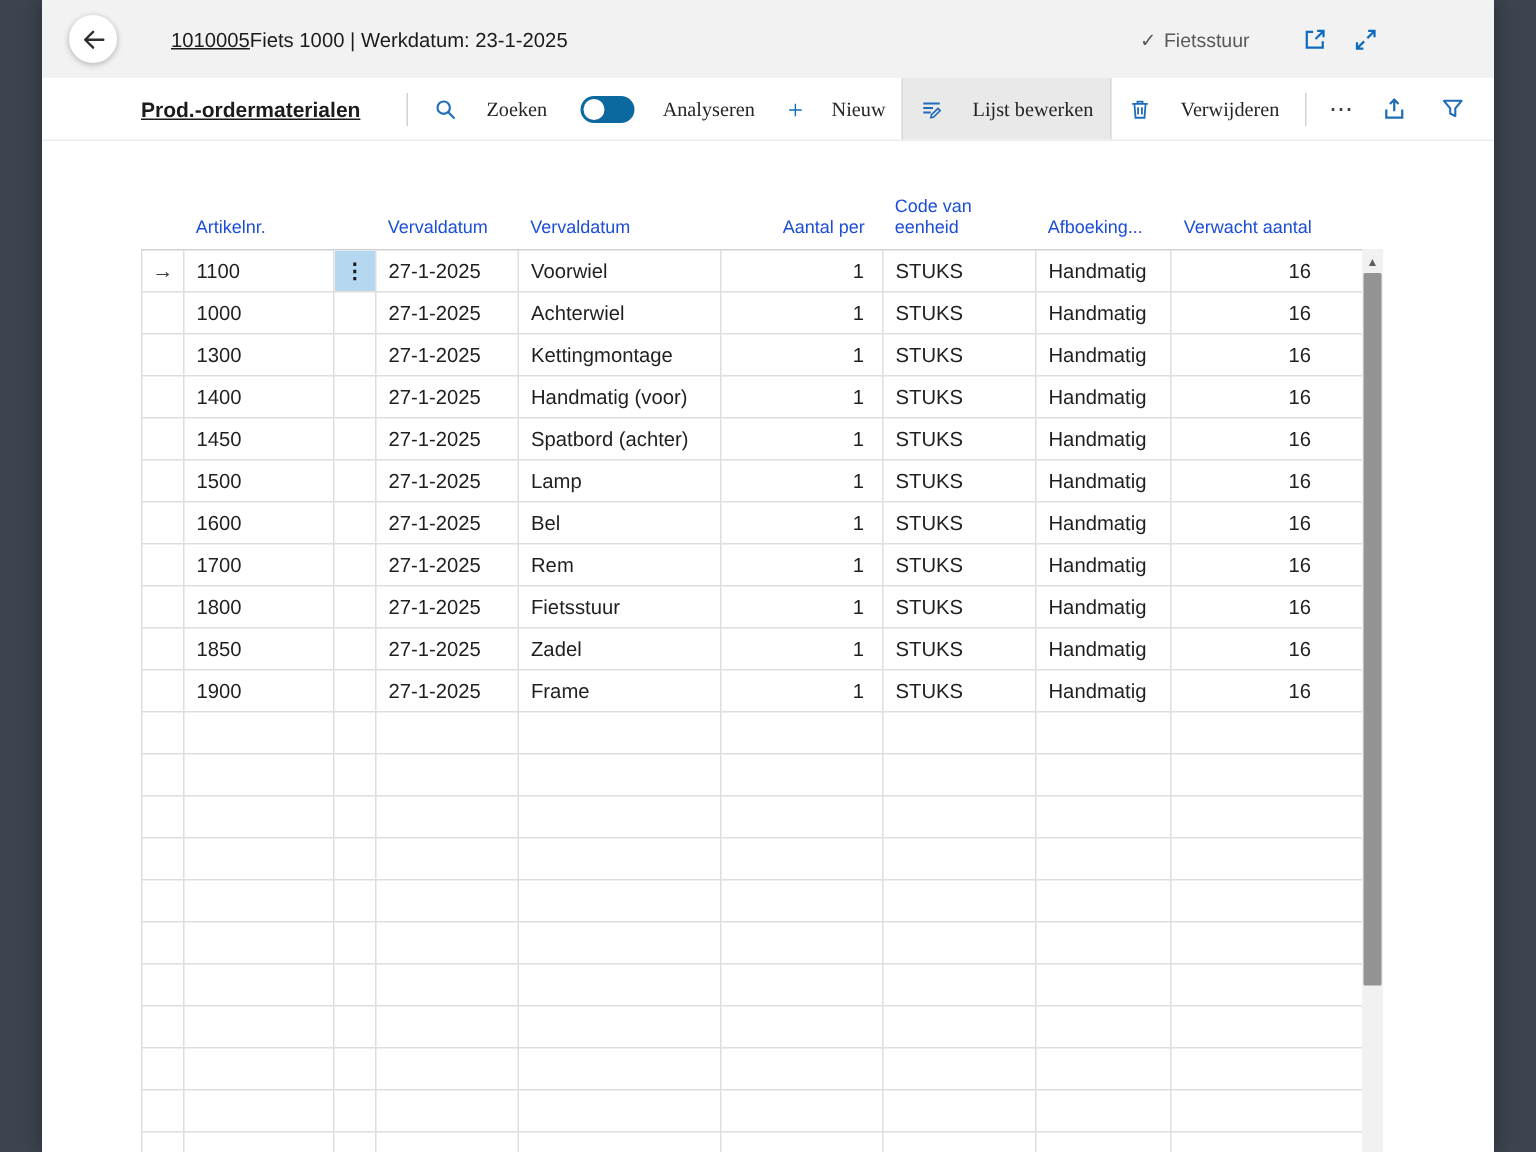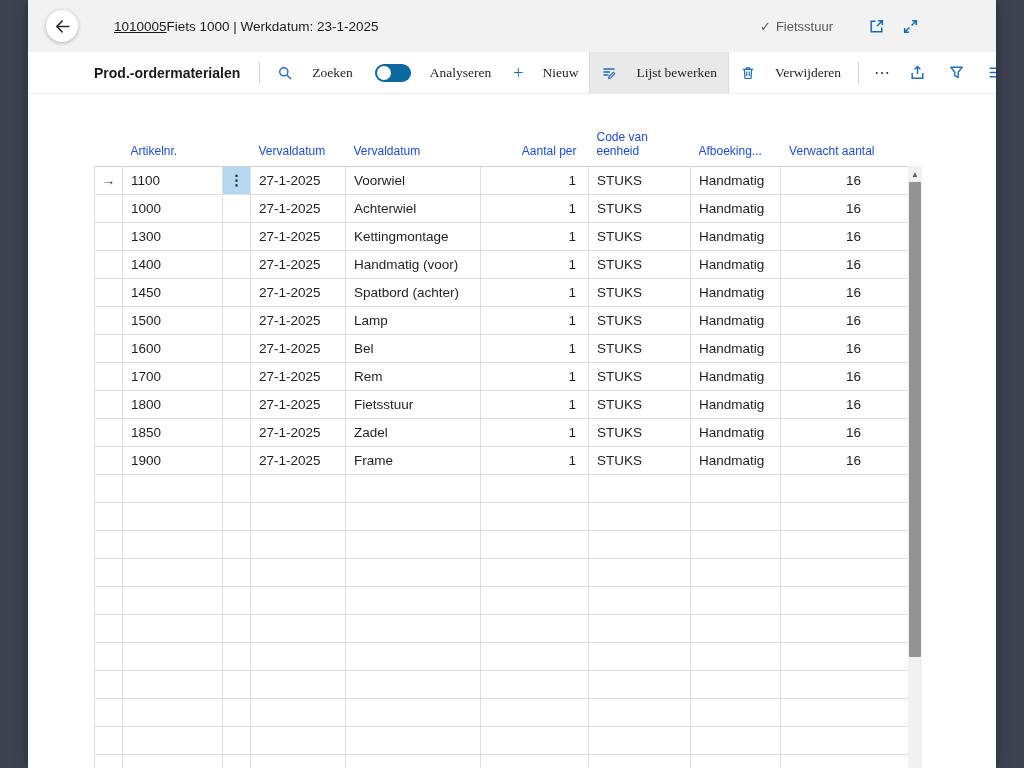--- a/index.html
+++ b/index.html
@@ -34,21 +34,21 @@
   .saved { color: #585858; font-size: 13px; display: flex; align-items: center; gap: 5px; white-space: nowrap; margin-right: 18px; }
   .icobtn { background: none; border: none; padding: 0; cursor: pointer; display: flex; align-items: center; }
 
   
   .toolbar {
     height: 42px; background: #ffffff;
     display: flex; align-items: center;
     padding: 0 76px 0 66px;
     border-bottom: 1px solid #ececec;
   }
-  .caption { font-weight: 700; font-size: 14px; color: #1b1b1b; margin-right: 13px; white-space: nowrap; }
+  .caption { font-weight: 700; font-size: 14px; color: #1b1b1b; margin-right: 25px; white-space: nowrap; text-decoration: underline; }
   .vdiv { width: 1px; height: 22px; background: #d2d2d2; margin: 0 6px; flex: none; }
   .tb {
     background: none; border: none; cursor: pointer;
     display: flex; align-items: center; gap: 19px;
     padding: 0 11px; height: 100%;
     font-family: Liberation Serif, serif;
     font-size: 13.5px; color: #252423; white-space: nowrap;
   }
   .tb.selected { background: #e9e9e9; border-left: 1px solid #d9d9d9; border-right: 1px solid #d9d9d9; align-items: center; }
   .tb.icon-only { padding: 0 9px; color: #3b3a39; font-size: 16px; letter-spacing: 1px; }
@@ -77,21 +77,21 @@
   }
   thead th.num { text-align: right; }
   thead th.pad-exp { padding-right: 34px; }
   thead th.pad-qty { padding-right: 12px; }
   tbody td {
     height: 28px; border: 1px solid #dedede;
     font-size: 13.5px; color: #1f1f1f;
     padding: 0 8px; white-space: nowrap; overflow: hidden;
   }
   tbody td.num { text-align: right; padding-right: 12px; }
-  tbody td.exp { text-align: right; padding-right: 47px; }
+  tbody td.exp { text-align: right; padding-right: 34px; }
   tbody td.gutter { padding: 0; text-align: center; color: #3c3c3c; font-size: 14px; }
   tbody td.menu { padding: 0; text-align: center; }
   tbody td.menu.focused { background: #b5d8f0; }
   .row-menu { color: #16191c; font-size: 14px; font-weight: 700; line-height: 1; }
 
   
   .scrollbar {
     position: absolute; left: 880px; top: 166px; bottom: 0; width: 14px;
     background: #f1f1f1; cursor: pointer;
   }

